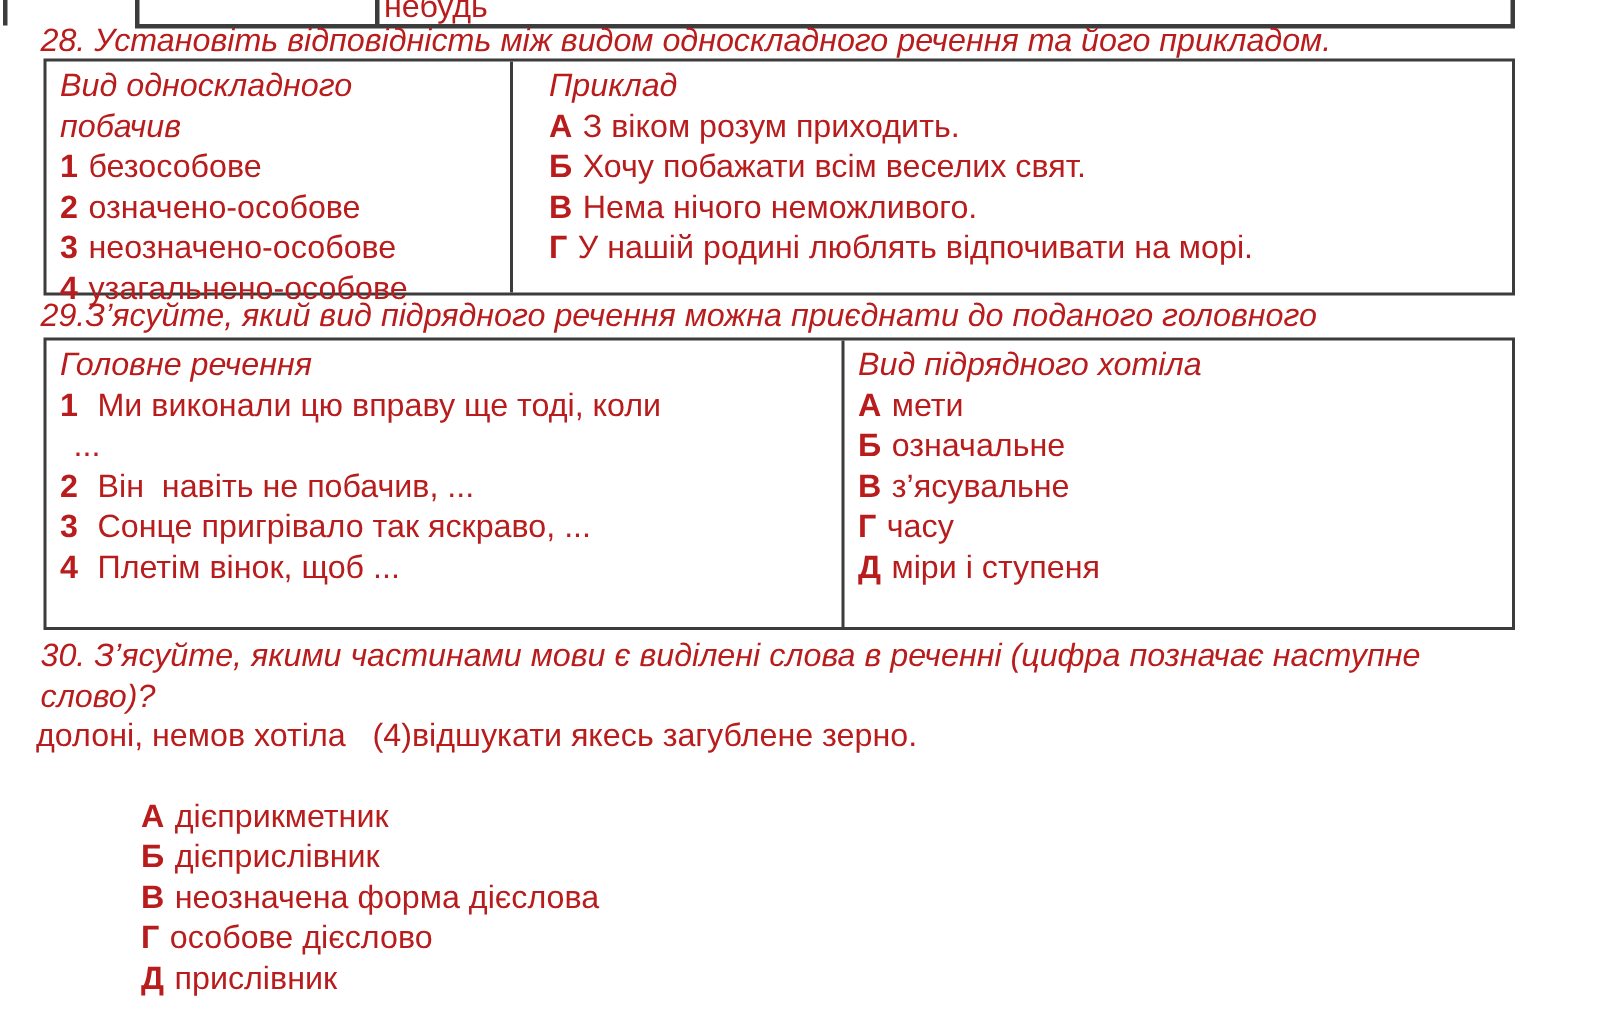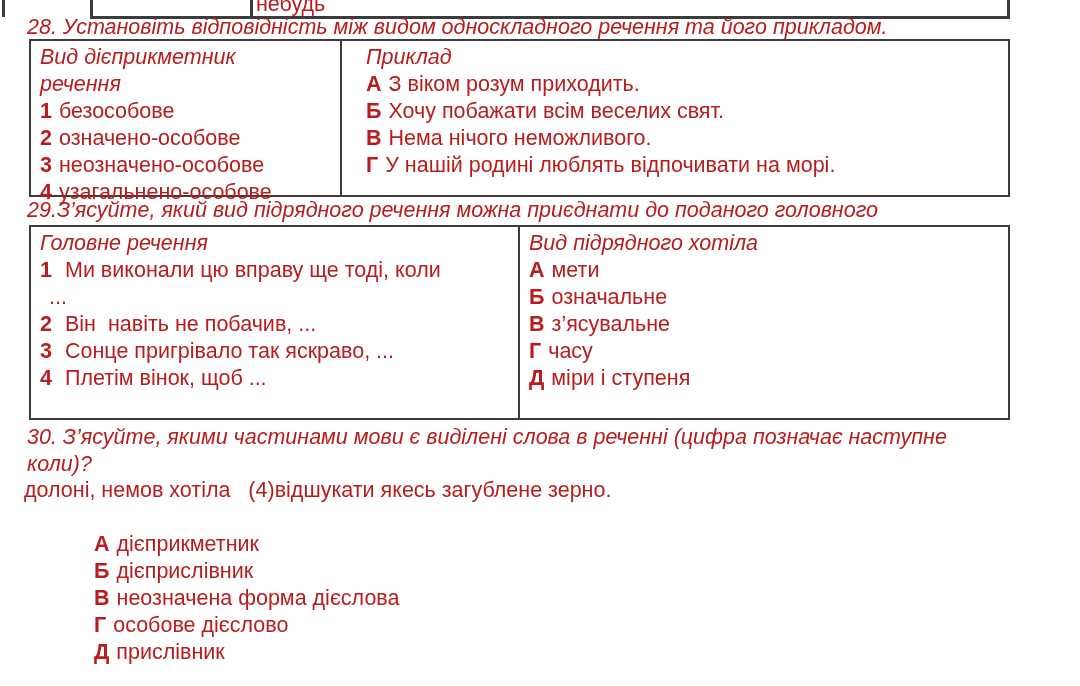--- a/index.html
+++ b/index.html
@@ -41,59 +41,59 @@
     <div class="line" style="left:90px;top:16px;width:920px;height:2.5px;"></div>
     <div class="clip-cell" style="left:256px;top:0;width:160px;height:16px;">
       <span class="inner">небудь</span>
     </div>
   </div>
 
   <div class="abs prompt" style="left:27px;top:14px;width:1030px;">28. Установіть відповідність між видом односкладного речення та його прикладом.</div>
 
   <div class="qtable" style="left:29px;top:39px;width:981px;height:158px;">
     <div class="cell cell-divider" style="width:311px;">
-      <div class="hdr hdr-narrow">Вид дієприкметник речення</div>
+      <div class="hdr hdr-narrow">Вид односкладного побачив</div>
       <div class="row"><span class="mark">1</span><span>безособове</span></div>
       <div class="row"><span class="mark">2</span><span>означено-особове</span></div>
       <div class="row"><span class="mark">3</span><span>неозначено-особове</span></div>
       <div class="row"><span class="mark">4</span><span>узагальнено-особове</span></div>
     </div>
     <div class="cell" style="flex:1;padding-left:24px;">
       <div class="hdr">Приклад</div>
       <div class="row"><span class="mark">А</span><span>З віком розум приходить.</span></div>
       <div class="row"><span class="mark">Б</span><span>Хочу побажати всім веселих свят.</span></div>
       <div class="row"><span class="mark">В</span><span>Нема нічого неможливого.</span></div>
       <div class="row"><span class="mark">Г</span><span>У нашій родині люблять відпочивати на морі.</span></div>
     </div>
   </div>
 
   <div class="abs prompt" style="left:27px;top:197px;width:1030px;">29.З’ясуйте, який вид підрядного речення можна приєднати до поданого головного</div>
 
   <div class="qtable" style="left:29px;top:225px;width:981px;height:195px;">
-    <div class="cell cell-divider" style="width:489px;">
+    <div class="cell cell-divider" style="width:532px;">
       <div class="hdr">Головне речення</div>
       <div class="row"><span class="mark-wide">1</span><span>Ми виконали цю вправу ще тоді, коли</span></div>
       <div class="ellipsis-line"> ...</div>
       <div class="row"><span class="mark-wide">2</span><span>Він  навіть не побачив, ...</span></div>
       <div class="row"><span class="mark-wide">3</span><span>Сонце пригрівало так яскраво, ...</span></div>
       <div class="row"><span class="mark-wide">4</span><span>Плетім вінок, щоб ...</span></div>
     </div>
     <div class="cell" style="flex:1;">
       <div class="hdr">Вид підрядного хотіла</div>
       <div class="row"><span class="mark">А</span><span>мети</span></div>
       <div class="row"><span class="mark">Б</span><span>означальне</span></div>
       <div class="row"><span class="mark">В</span><span>з’ясувальне</span></div>
       <div class="row"><span class="mark">Г</span><span>часу</span></div>
       <div class="row"><span class="mark">Д</span><span>міри і ступеня</span></div>
     </div>
   </div>
 
   <div class="abs" style="left:27px;top:424px;width:1040px;">
     <div class="prompt">30. З’ясуйте, якими частинами мови є виділені слова в реченні (цифра позначає наступне</div>
-    <div class="prompt">коли)?</div>
+    <div class="prompt">слово)?</div>
   </div>
 
   <div class="abs" style="left:24px;top:477px;width:1045px;line-height:26.5px;">
     <div class="pre">долоні, немов хотіла   (4)відшукати якесь загублене зерно.</div>
   </div>
 
   <div class="opts" style="left:94px;top:531px;">
     <div class="row"><span class="mark">А</span><span>дієприкметник</span></div>
     <div class="row"><span class="mark">Б</span><span>дієприслівник</span></div>
     <div class="row"><span class="mark">В</span><span>неозначена форма дієслова</span></div>

